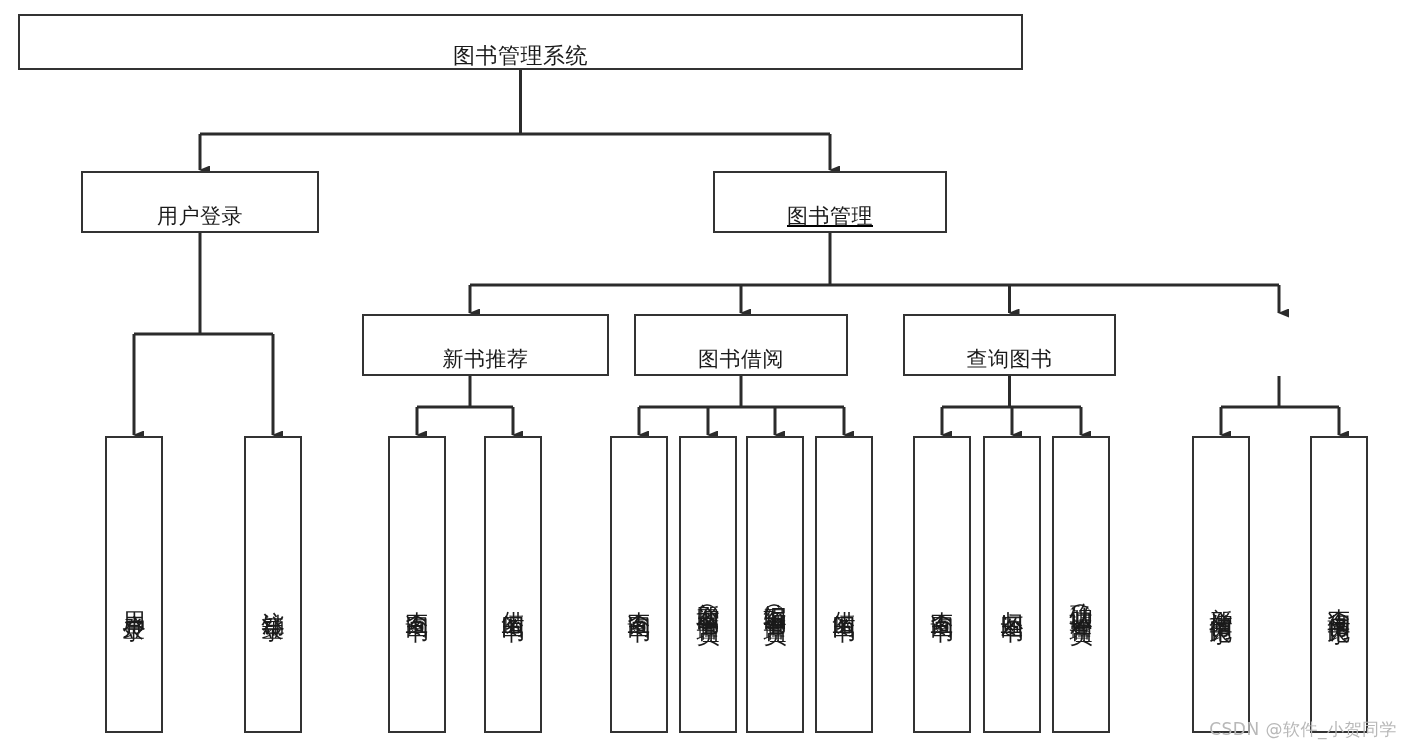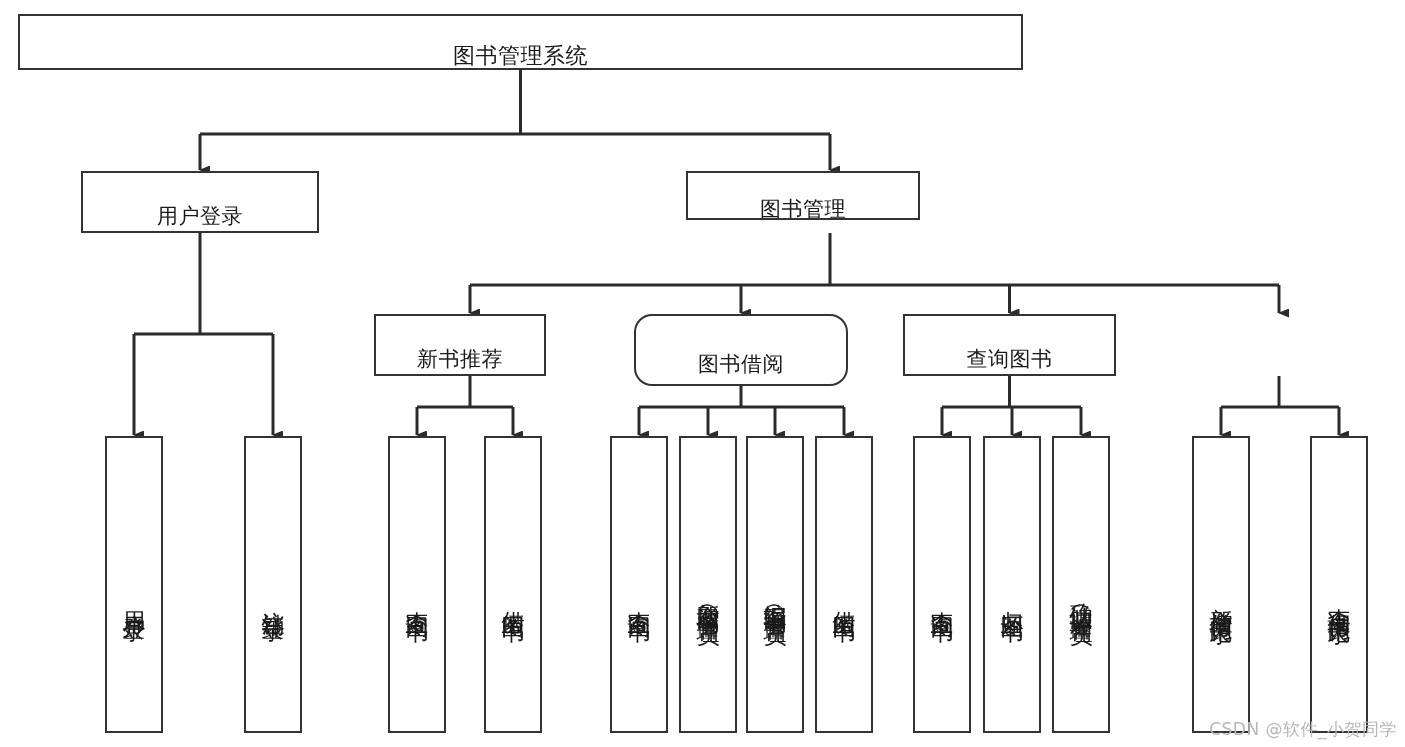--- a/index.html
+++ b/index.html
@@ -122,29 +122,29 @@
   </svg>
 
   <div class="node root horiz" style="left: 18px; top: 14px; width: 1005px; height: 56px;">
     <span class="node-label">图书管理系统</span>
   </div>
 
   <div class="node horiz" style="left: 81px; top: 171px; width: 238px; height: 62px;">
     <span class="node-label">用户登录</span>
   </div>
 
-  <div class="node horiz" style="left: 686px; top: 171px; width: 234px; height: 49px; text-decoration: underline;">
+  <div class="node horiz" style="left: 713px; top: 171px; width: 234px; height: 62px; text-decoration: underline;">
     <span class="node-label">图书管理</span>
   </div>
 
-  <div class="node horiz" style="left: 374px; top: 314px; width: 172px; height: 62px;">
+  <div class="node horiz" style="left: 362px; top: 314px; width: 247px; height: 62px;">
     <span class="node-label">新书推荐</span>
   </div>
 
-  <div class="node horiz" style="left: 634px; top: 314px; width: 214px; height: 72px; border-radius: 18px;">
+  <div class="node horiz" style="left: 634px; top: 314px; width: 214px; height: 62px;">
     <span class="node-label">图书借阅</span>
   </div>
 
   <div class="node horiz" style="left: 903px; top: 314px; width: 213px; height: 62px;">
     <span class="node-label">查询图书</span>
   </div>
 
 
   <div class="node vert" style="left: 105px; top: 436px; width: 58px; height: 297px;">
     <span class="node-label">用户登录</span>

